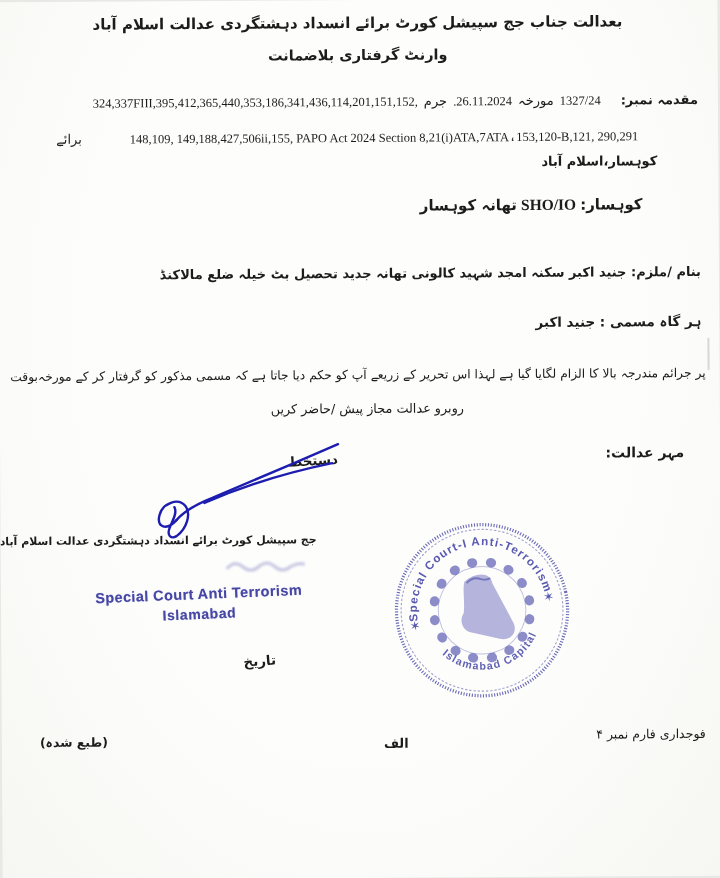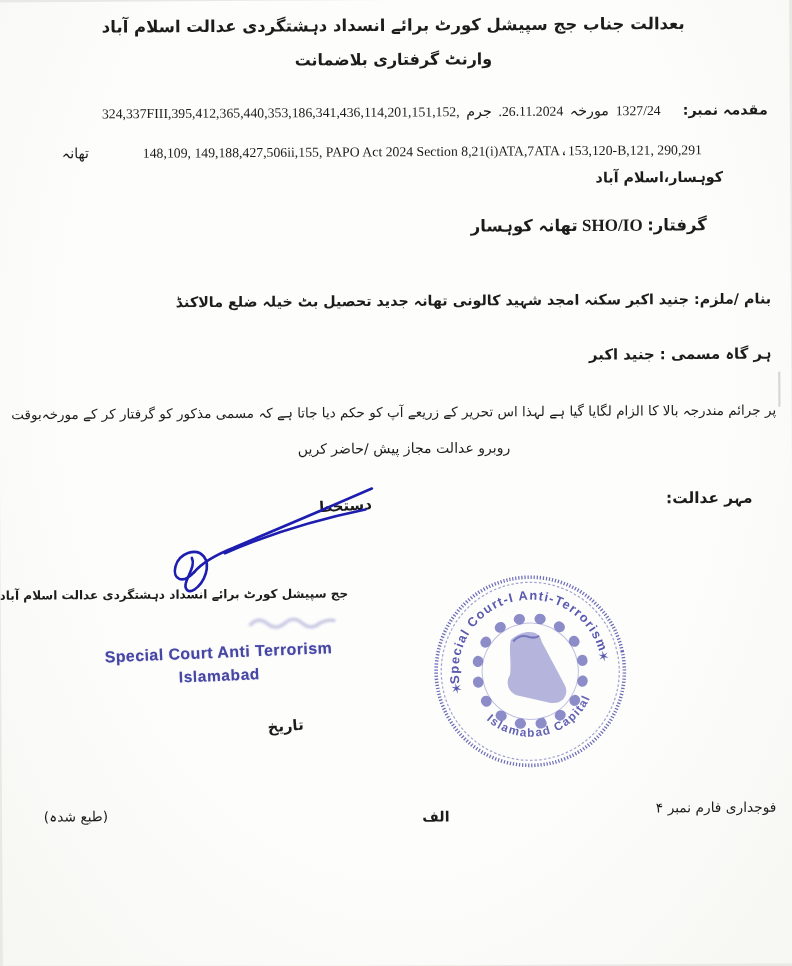--- a/index.html
+++ b/index.html
@@ -35,21 +35,21 @@
     top:583px;left:92px;width:212px;text-align:center;
     font-family:"Liberation Sans",sans-serif;font-weight:700;
     color:#4646a5;transform:rotate(-2deg);line-height:20px;
     text-shadow:0 0 1px rgba(70,70,165,.45);
   }
   .stamp-text .l1{font-size:14.5px;letter-spacing:.4px;}
   .stamp-text .l2{font-size:14px;letter-spacing:.6px;}
   .date-label{top:652px;left:242px;font-size:13.5px;font-weight:600;direction:rtl;transform:rotate(-4deg);}
   .foot-r{top:728px;right:16px;font-size:12.5px;font-weight:400;direction:rtl;}
   .foot-c{top:736px;left:382px;font-size:13px;font-weight:700;direction:rtl;text-align:center;}
-  .foot-l{top:733px;left:38px;font-size:12.5px;font-weight:400;direction:rtl;}
+  .foot-l{top:733px;left:38px;font-size:12.5px;font-weight:700;direction:rtl;}
   .sig-svg{top:436px;left:146px;}
   .round-stamp{top:518px;left:384px;}
   .smudge{top:556px;left:222px;filter:blur(1.1px);}
   .scan-artifact{top:340px;right:10px;width:2px;height:32px;background:#b9b9b4;opacity:.55;}
 </style>
 </head>
 <body>
 
 <div class="sheet">
 
@@ -60,27 +60,27 @@
     <span class="u case-label">مقدمہ نمبر:</span>
     <span class="lat num" dir="ltr">1327/24</span>
     <span class="u">مورخہ</span>
     <span class="lat num">26.11.2024.</span>
     <span class="u">جرم</span>
     <span class="lat num" dir="ltr">324,337FIII,395,412,365,440,353,186,341,436,114,201,151,152,</span>
   </div>
 
   <div class="row case2">
     <span class="lat num" dir="ltr">148,109, 149,188,427,506ii,155, PAPO Act 2024 Section 8,21(i)ATA,7ATA،153,120-B,121, 290,291</span>
-    <span class="u">تھانہ</span>
+    <span class="u">برائے</span>
   </div>
 
   <div class="abs u case3" dir="rtl">کوہسار،اسلام آباد</div>
 
   <div class="row via">
-    <span class="u">گرفتار:</span>
+    <span class="u">کوہسار:</span>
     <span class="lat" dir="ltr">SHO/IO</span>
     <span class="u">تھانہ کوہسار</span>
   </div>
 
   <div class="abs u accused">بنام /ملزم: جنید اکبر سکنہ امجد شہید کالونی تھانہ جدید تحصیل بٹ خیلہ ضلع مالاکنڈ</div>
 
   <div class="abs u whereas">ہر گاہ مسمی : جنید اکبر</div>
 
   <div class="row order1">
     <span class="u">پر جرائم مندرجہ بالا کا الزام لگایا گیا ہے لہذا اس تحریر کے زریعے آپ کو حکم دیا جاتا ہے کہ مسمی مذکور کو گرفتار کر کے مورخہ</span>

